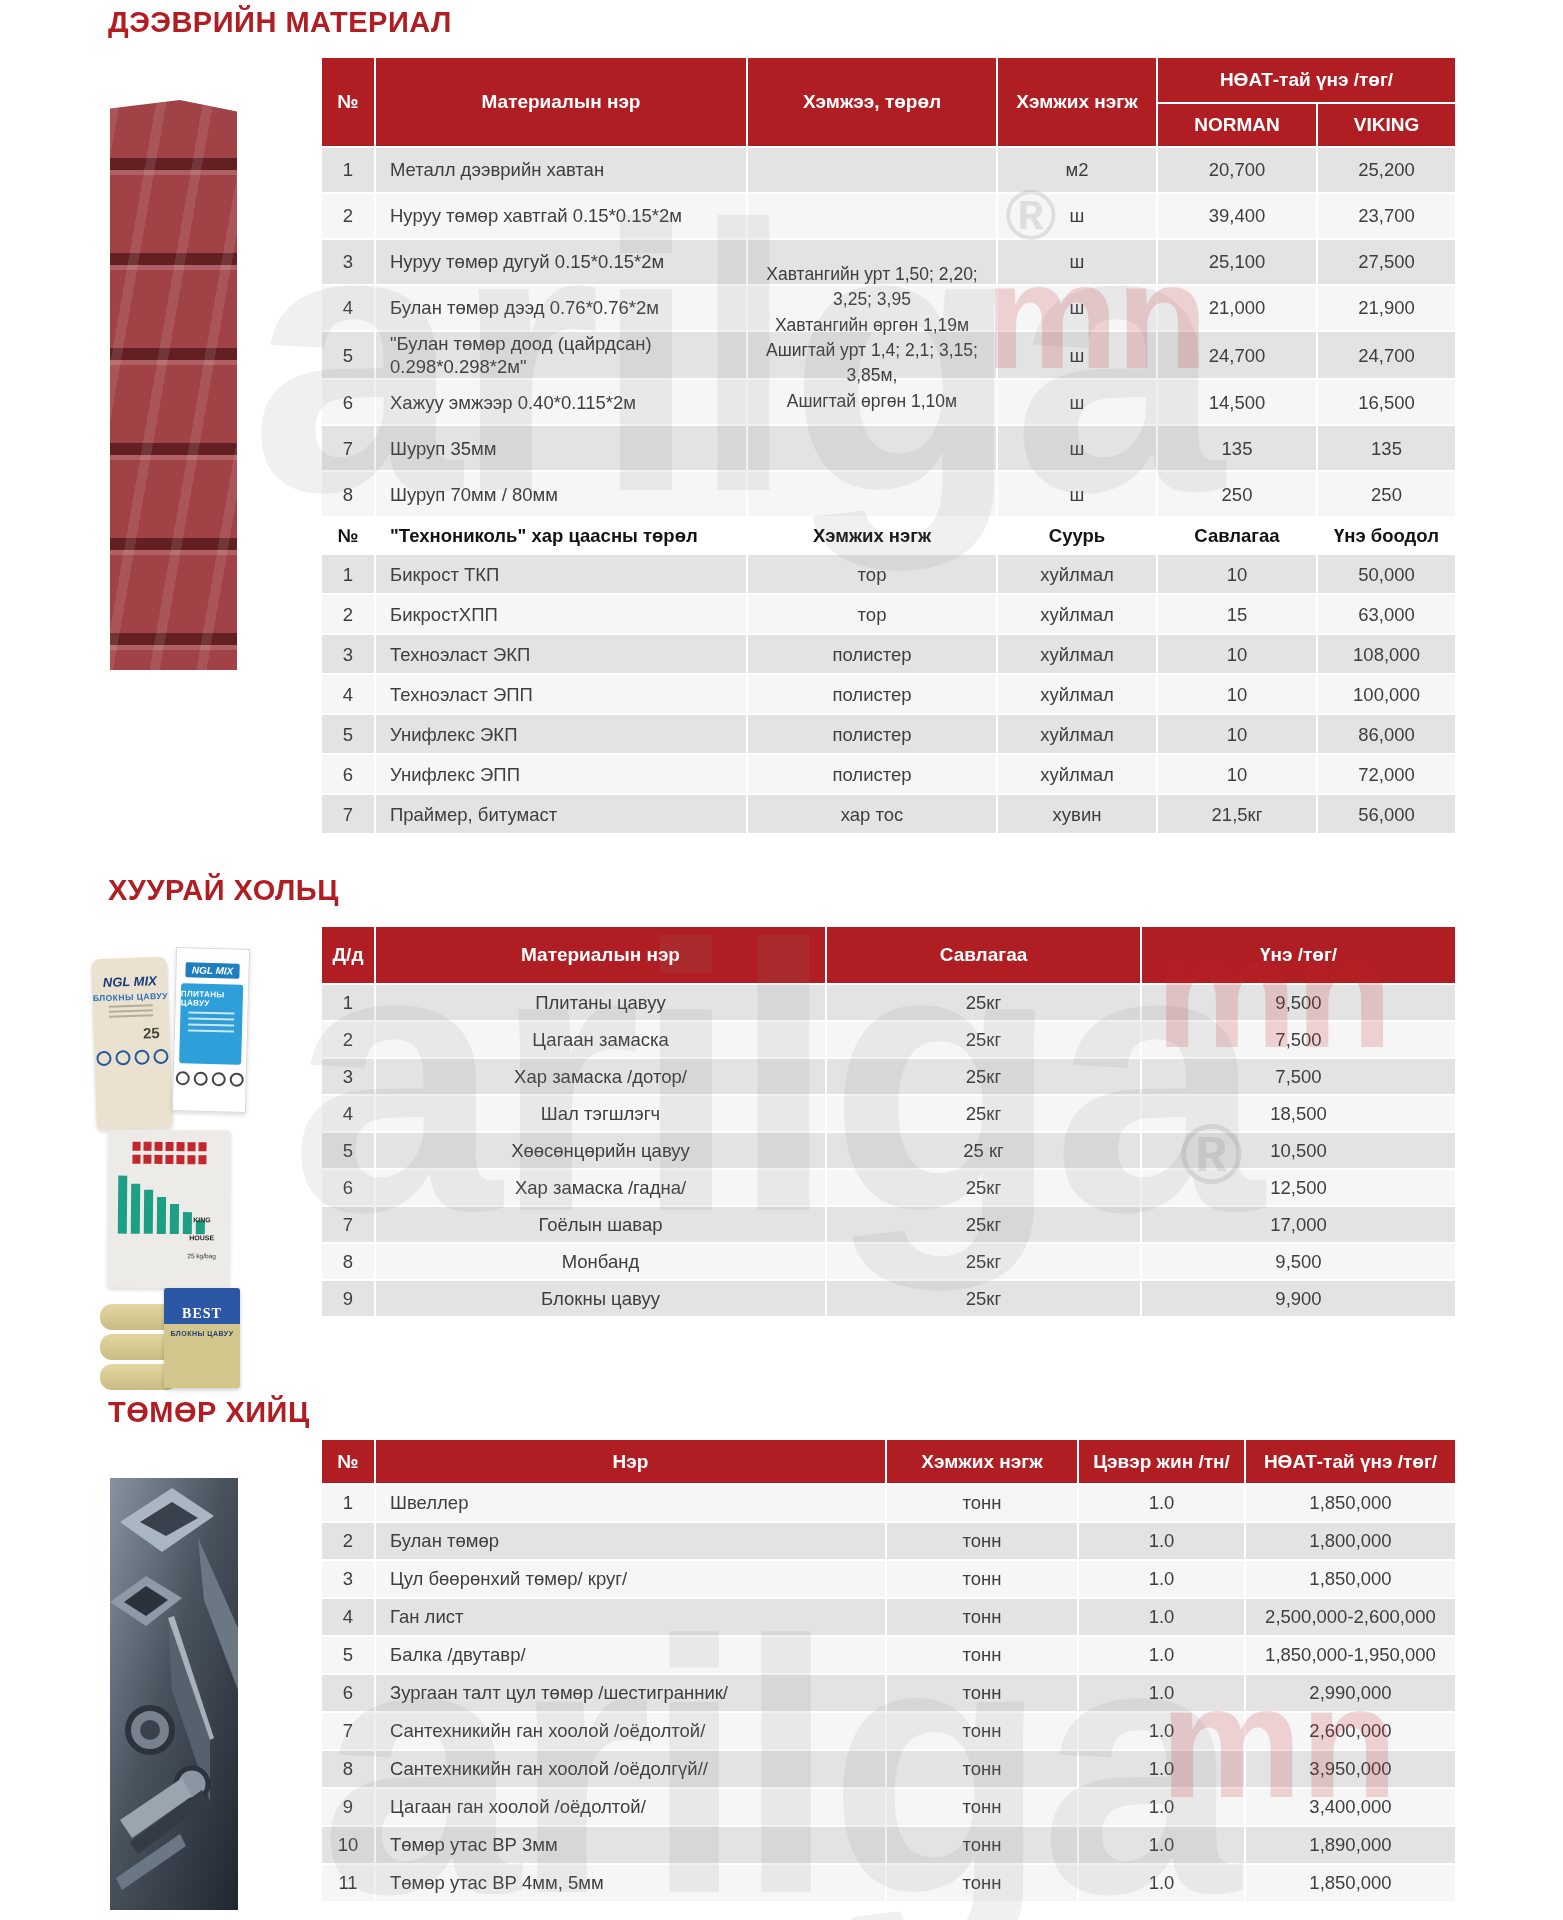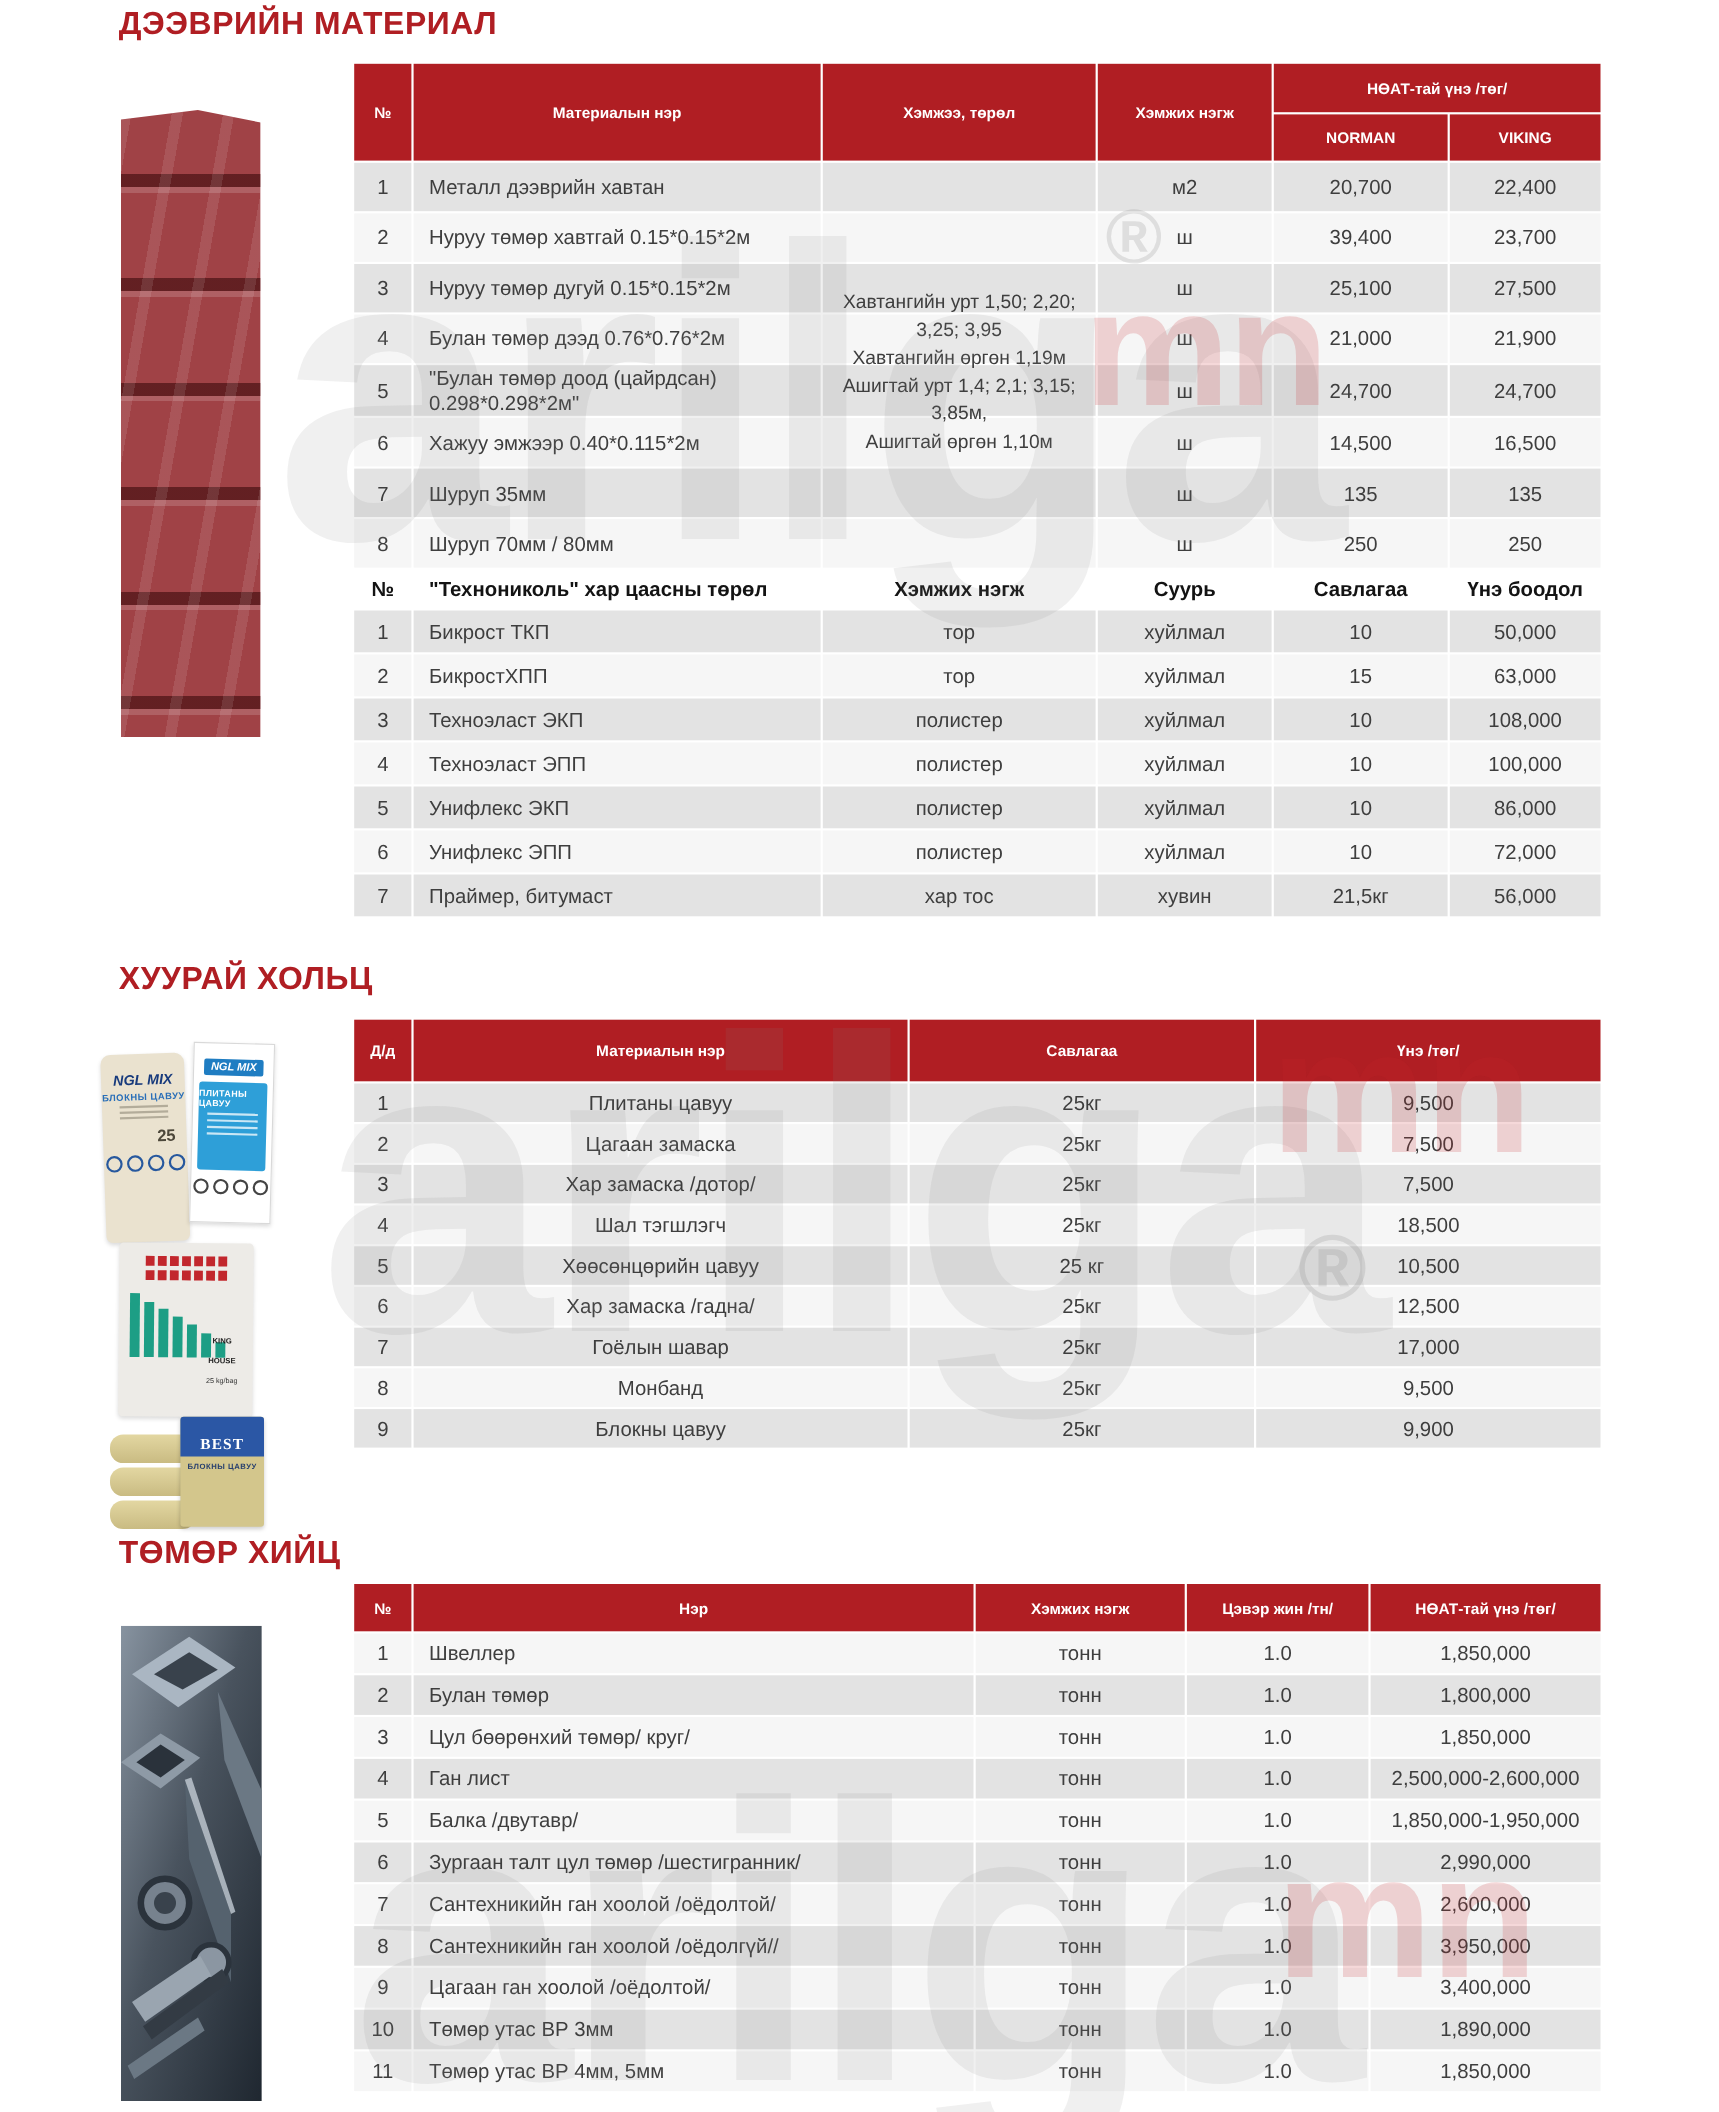--- a/index.html
+++ b/index.html
@@ -10,21 +10,21 @@
   .sec-title{position:absolute;left:108px;font-size:29px;font-weight:bold;color:#b01e23;
              letter-spacing:.5px;z-index:15;}
 
   
   .tbl{position:absolute;left:322px;width:1133px;z-index:10;}
   .grid{display:grid;column-gap:2px;row-gap:2px;}
   .g1{grid-template-columns:52px 370px 248px 158px 158px 137px;}
   .g2{grid-template-columns:52px 449px 313px 313px;}
   .g3{grid-template-columns:52px 509px 190px 165px 209px;}
 
-  .hcell{background:#b01e23;color:#fff;font-weight:bold;font-size:14px;
+  .hcell{background:#b01e23;color:#fff;font-weight:bold;font-size:19px;
          display:flex;align-items:center;justify-content:center;text-align:center;}
   .head1{grid-template-rows:44px 42px;}
   .head2{grid-template-rows:56px;}
   .head3{grid-template-rows:43px;}
   .sp2r{grid-row:1/3;}
   .cs2{grid-column:span 2;}
 
   .rows1{grid-auto-rows:minmax(44px,auto);margin-top:2px;}
   .rowsSub{grid-auto-rows:38px;margin-top:2px;}
   .rows2{grid-auto-rows:35px;margin-top:2px;}
@@ -134,21 +134,21 @@
       <div class="hcell">NORMAN</div>
       <div class="hcell">VIKING</div>
     </div>
 
     <div class="grid g1 rows1">
         <div class="cell c-num rg">1</div>
         <div class="cell c-name rg">Металл дээврийн хавтан</div>
         <div class="cell c-size rg"></div>
         <div class="cell c-unit rg">м2</div>
         <div class="cell c-norman rg">20,700</div>
-        <div class="cell c-viking rg">22,400</div>
+        <div class="cell c-viking rg">25,200</div>
         <div class="cell c-num rl">2</div>
         <div class="cell c-name rl">Нуруу төмөр хавтгай 0.15*0.15*2м</div>
         <div class="cell c-size rl"></div>
         <div class="cell c-unit rl">ш</div>
         <div class="cell c-norman rl">39,400</div>
         <div class="cell c-viking rl">23,700</div>
         <div class="cell c-num rg">3</div>
         <div class="cell c-name rg">Нуруу төмөр дугуй 0.15*0.15*2м</div>
         <div class="cell c-size rg"></div>
         <div class="cell c-unit rg">ш</div>

